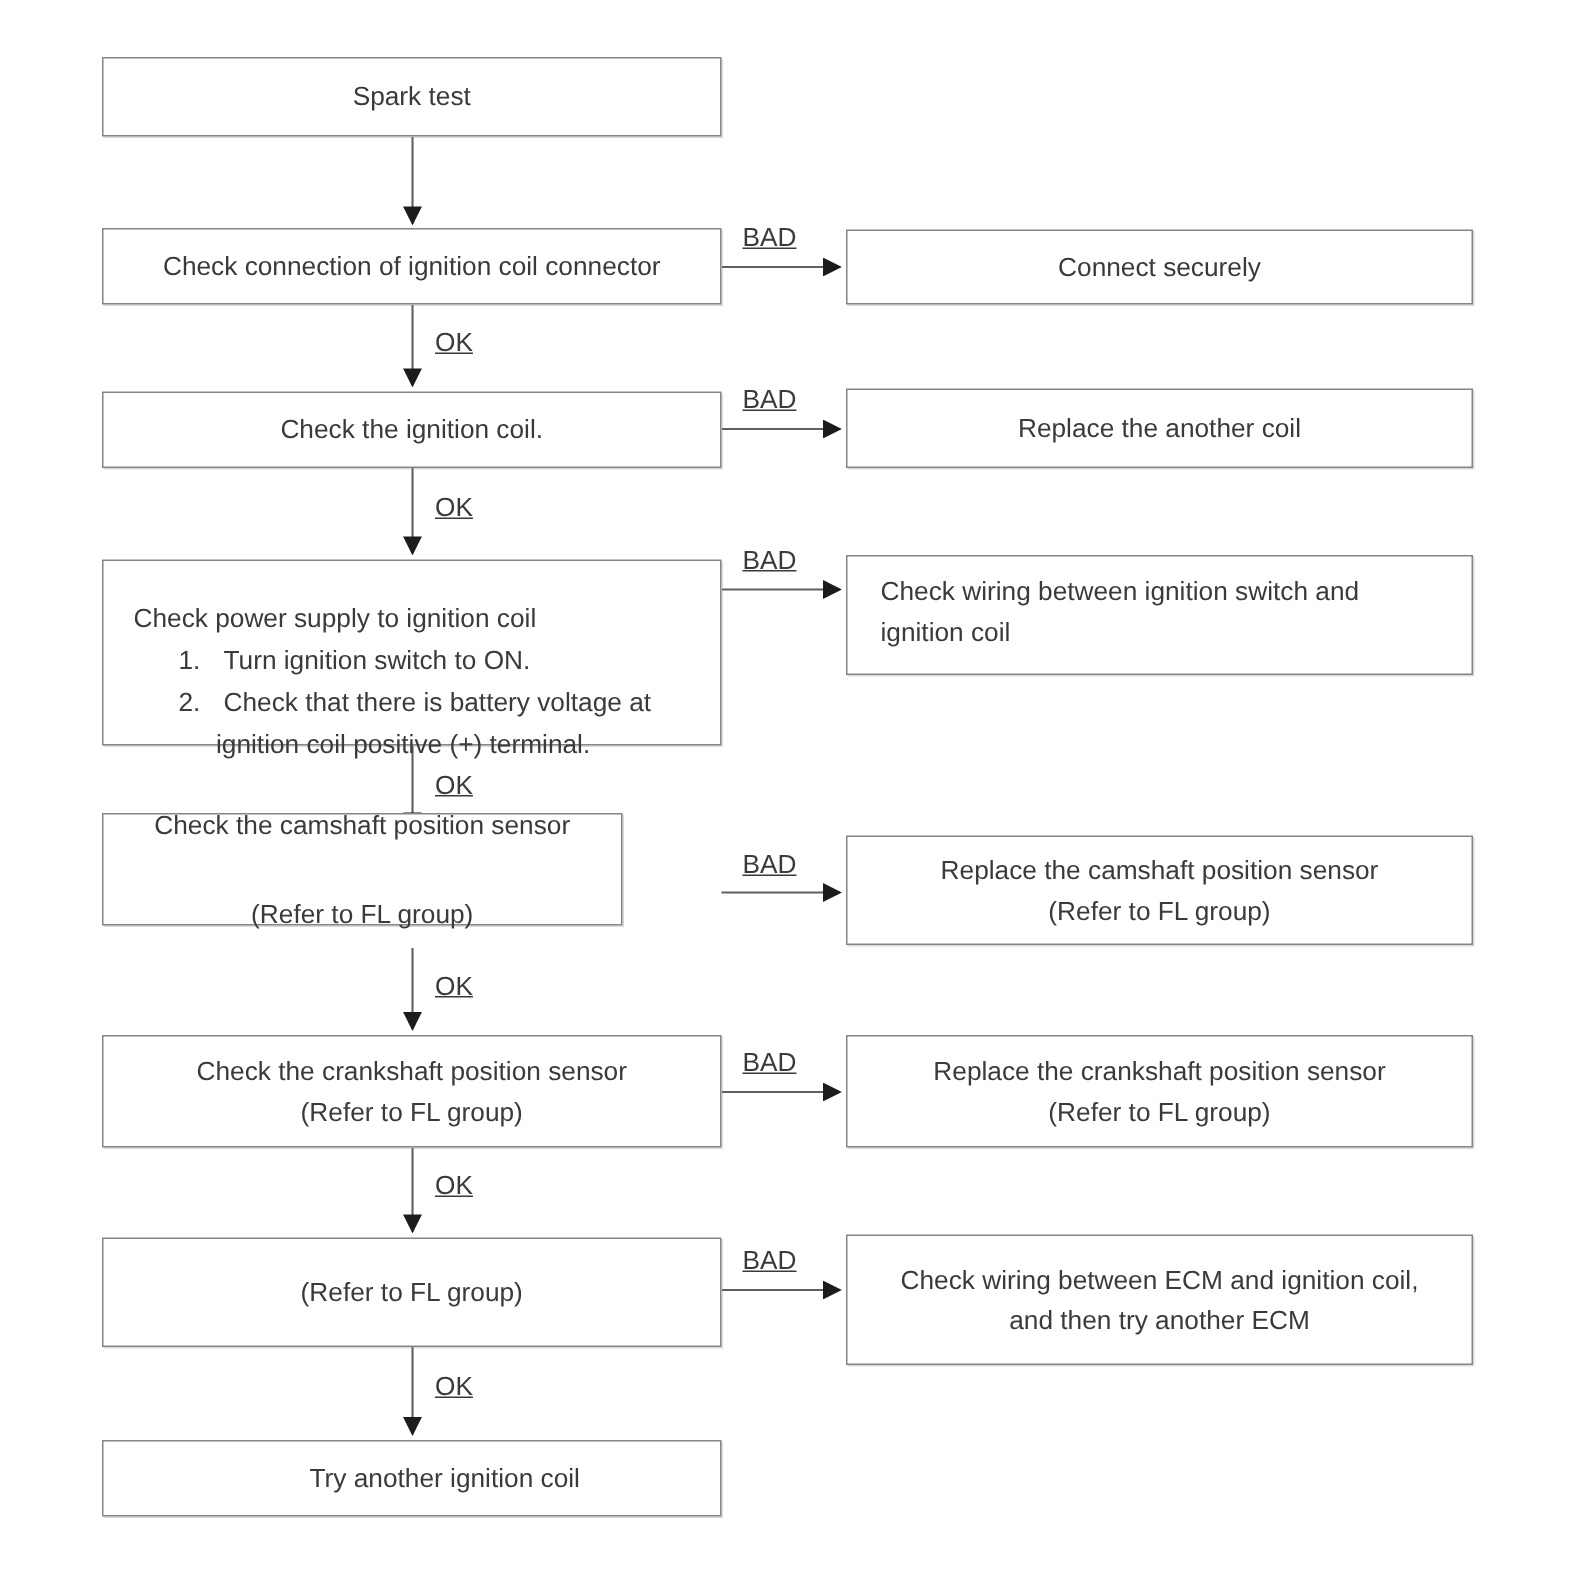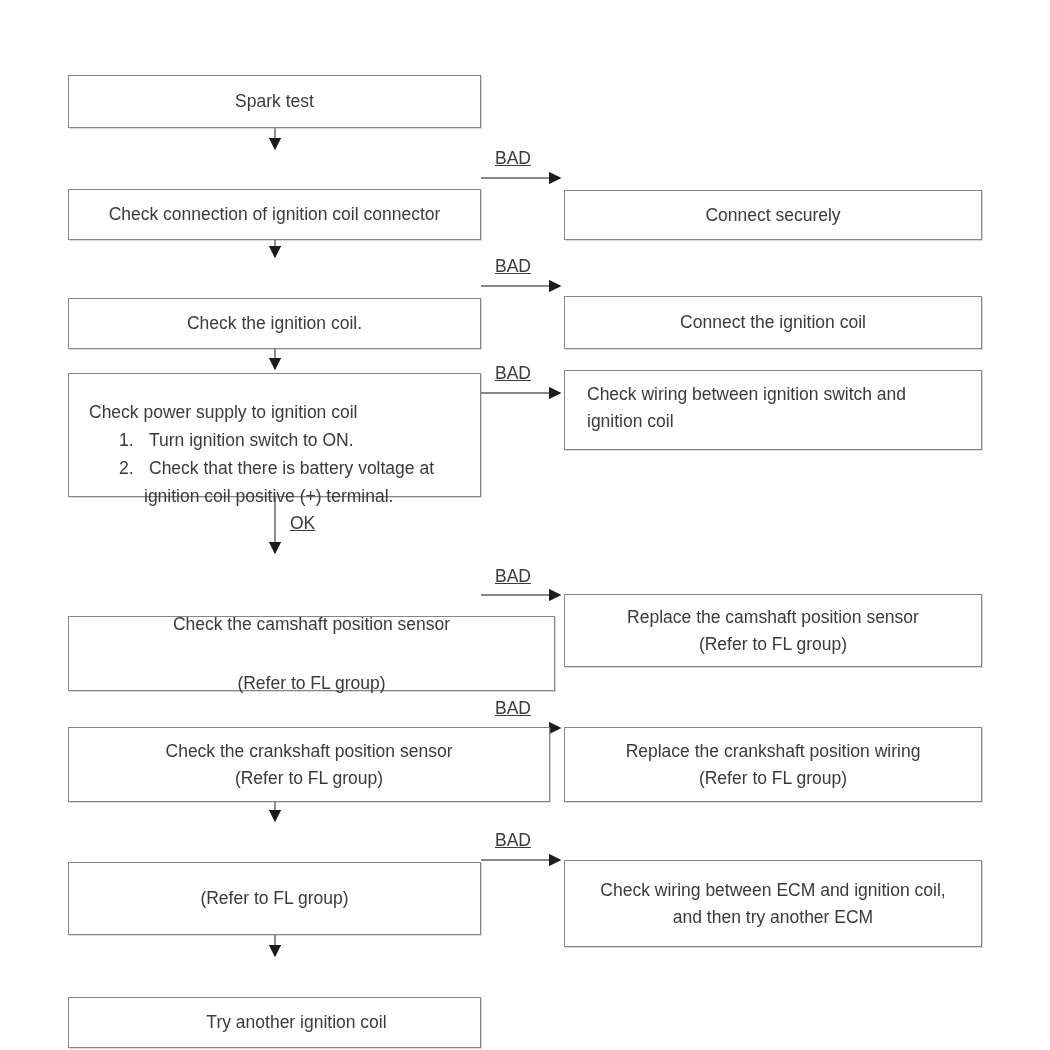--- a/index.html
+++ b/index.html
@@ -24,21 +24,20 @@
     font-size: 17.5px;
     line-height: 27px;
     box-shadow: 1px 1px 0 rgba(150,150,150,0.35);
   }
   .center {
     display: flex;
     flex-direction: column;
     align-items: center;
     justify-content: center;
     text-align: center;
-    margin-top: 37px;
   }
   .leftalign {
     text-align: left;
   }
   .flow-label {
     position: absolute;
     font-size: 17.5px;
     color: #3a3a3a;
     white-space: nowrap;
     text-decoration: underline;
@@ -116,58 +115,58 @@
       <div class="num">1.</div>
       <div>Turn ignition switch to ON.</div>
     </div>
     <div class="row">
       <div class="num">2.</div>
       <div>Check that there is battery voltage at</div>
     </div>
     <div style="padding-left:75px;">ignition coil positive (+) terminal.</div>
   </div>
 
-  <div class="node center" style="left:68px; top:579px; width:487px; height:75px;gap:32px;">
+  <div class="node center" style="left:68px; top:542px; width:347px; height:75px;gap:32px;">
     <div>Check the camshaft position sensor</div>
     <div>(Refer to FL group)</div>
   </div>
 
-  <div class="node center" style="left:68px; top:690px; width:482px; height:75px;">
+  <div class="node center" style="left:68px; top:690px; width:413px; height:75px;">
     <div>Check the crankshaft position sensor</div>
     <div>(Refer to FL group)</div>
   </div>
 
   <div class="node center" style="left:68px; top:825px; width:413px; height:73px;">
     <div>(Refer to FL group)</div>
   </div>
 
   <div class="node center" style="left:68px; top:960px; width:413px; height:51px;padding-left:44px;">
     <div>Try another ignition coil</div>
   </div>
 
   <div class="node center" style="left:564px; top:153px; width:418px; height:50px;">
     <div>Connect securely</div>
   </div>
 
   <div class="node center" style="left:564px; top:259px; width:418px; height:53px;">
-    <div>Connect the ignition coil</div>
+    <div>Replace the another coil</div>
   </div>
 
   <div class="node leftalign" style="left:564px; top:370px; width:418px; height:80px; padding:10px 14px 0 22px;">
     <div>Check wiring between ignition switch and</div>
     <div>ignition coil</div>
   </div>
 
   <div class="node center" style="left:564px; top:557px; width:418px; height:73px;">
     <div>Replace the camshaft position sensor</div>
     <div>(Refer to FL group)</div>
   </div>
 
   <div class="node center" style="left:564px; top:690px; width:418px; height:75px;">
-    <div>Replace the crankshaft position wiring</div>
+    <div>Replace the crankshaft position sensor</div>
     <div>(Refer to FL group)</div>
   </div>
 
   <div class="node center" style="left:564px; top:823px; width:418px; height:87px;">
     <div>Check wiring between ECM and ignition coil,</div>
     <div>and then try another ECM</div>
   </div>
 
 </div>
 

